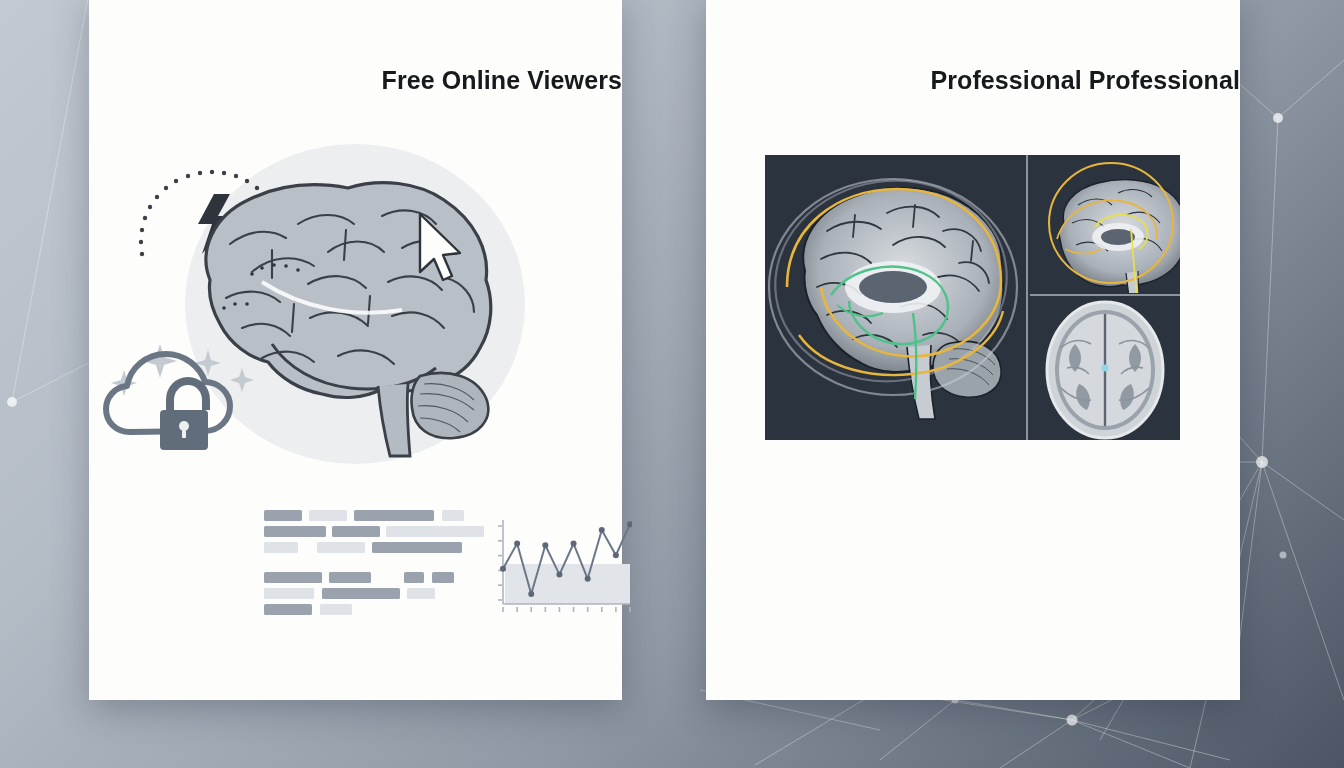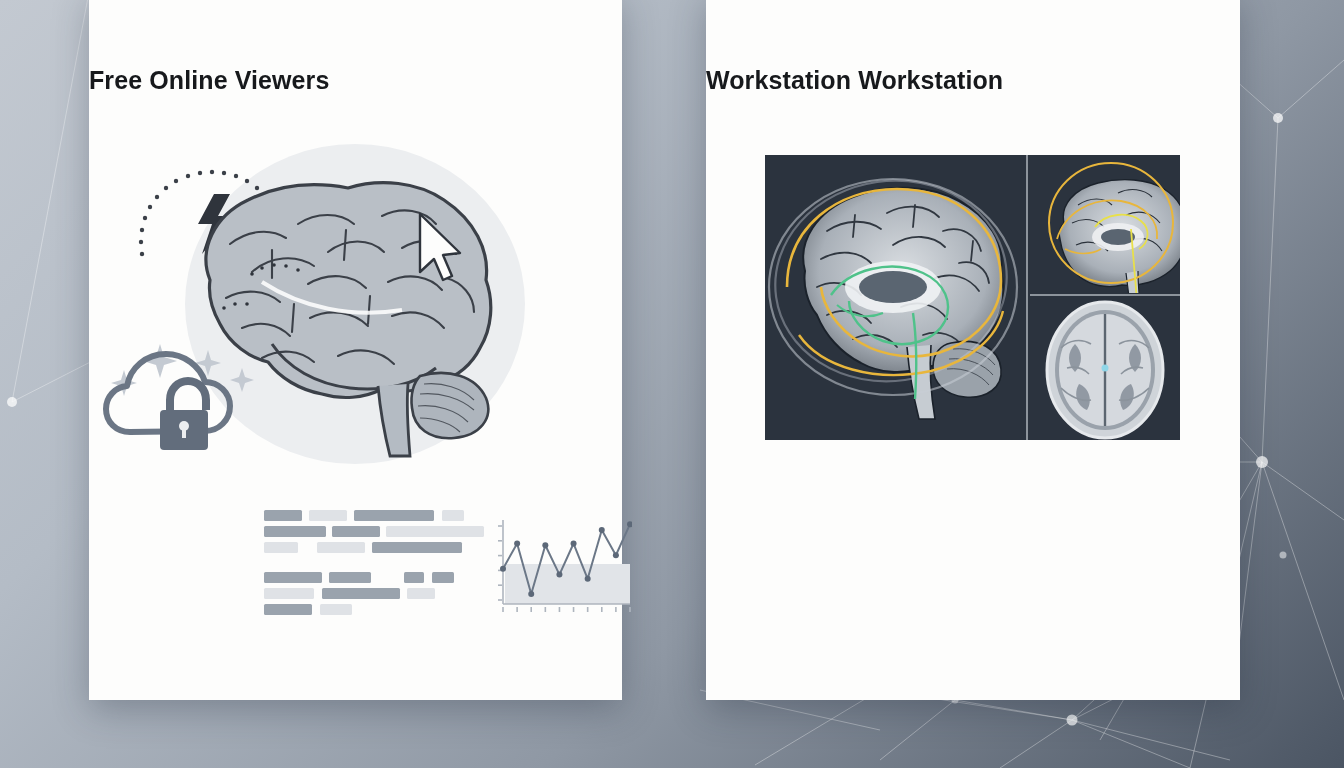--- a/index.html
+++ b/index.html
@@ -17,21 +17,21 @@
   .panel {
     position:absolute;
     background:#fdfdfc;
     box-shadow: 0 10px 34px rgba(30,40,55,.30);
   }
   #panel-left  { left:89px;  top:-8px; width:533px; height:708px; }
   #panel-right { left:706px; top:-8px; width:534px; height:708px; }
 
   .panel-title {
     position:absolute; left:0; right:0; top:74px;
-    text-align:left;
+    text-align:right;
     font-size:25px; font-weight:bold; color:#17191c;
     letter-spacing:.1px;
   }
 
   
   #left-hero { position:absolute; left:13px; top:140px; width:507px; height:350px; }
   #right-hero { position:absolute; left:59px; top:163px; width:415px; height:285px; }
 
   
   #skeleton { position:absolute; left:175px; top:518px; width:150px; height:98px; }
@@ -231,21 +231,21 @@
       <circle cx="72.44444444444444" cy="60.6" r="3" fill="#5c6878"></circle>
       <circle cx="86.55555555555556" cy="29.520000000000003" r="3" fill="#5c6878"></circle>
       <circle cx="100.66666666666666" cy="64.8" r="3" fill="#5c6878"></circle>
       <circle cx="114.77777777777779" cy="16.08" r="3" fill="#5c6878"></circle>
       <circle cx="128.88888888888889" cy="41.28" r="3" fill="#5c6878"></circle>
       <circle cx="143" cy="10.200000000000003" r="3" fill="#5c6878"></circle>
     </svg>
 </section>
 
 <section class="panel" id="panel-right">
-  <h2 class="panel-title">Workstation Workstation</h2>
+  <h2 class="panel-title">Professional Professional</h2>
 
   <svg id="right-hero" viewBox="0 0 415 285">
     <defs>
       <clipPath id="cpA">
           <rect x="0" y="0" width="261" height="285"></rect>
         </clipPath>
       <clipPath id="cpB">
           <rect x="265" y="0" width="150" height="138"></rect>
         </clipPath>
       <clipPath id="cpC">

